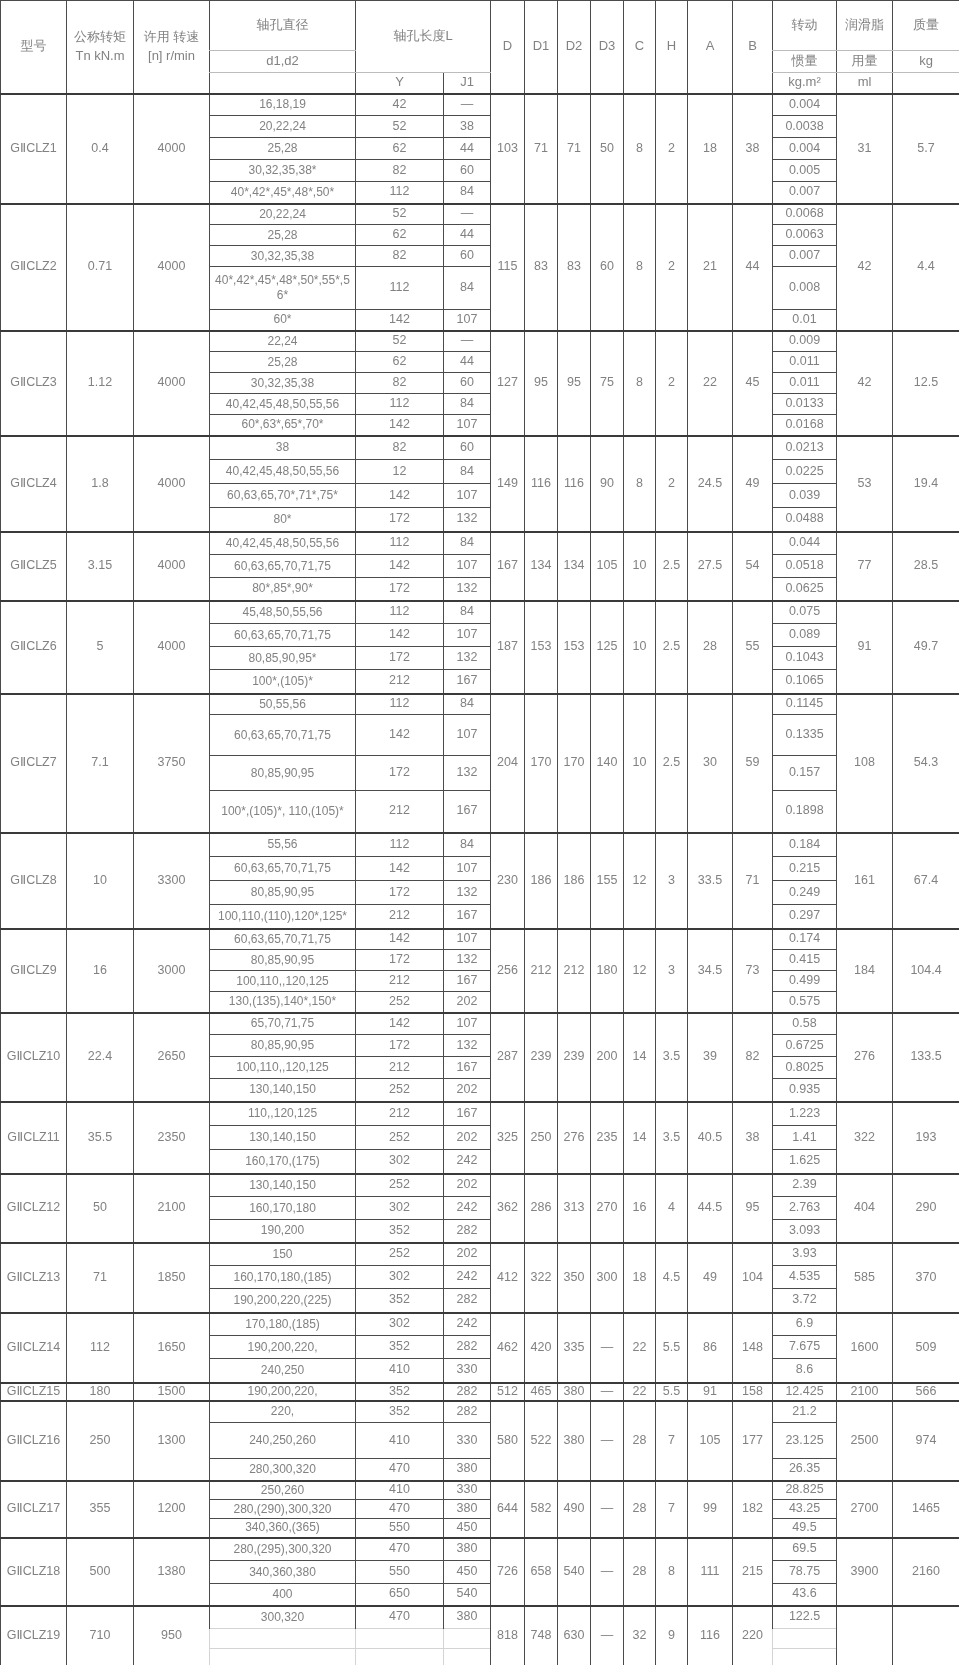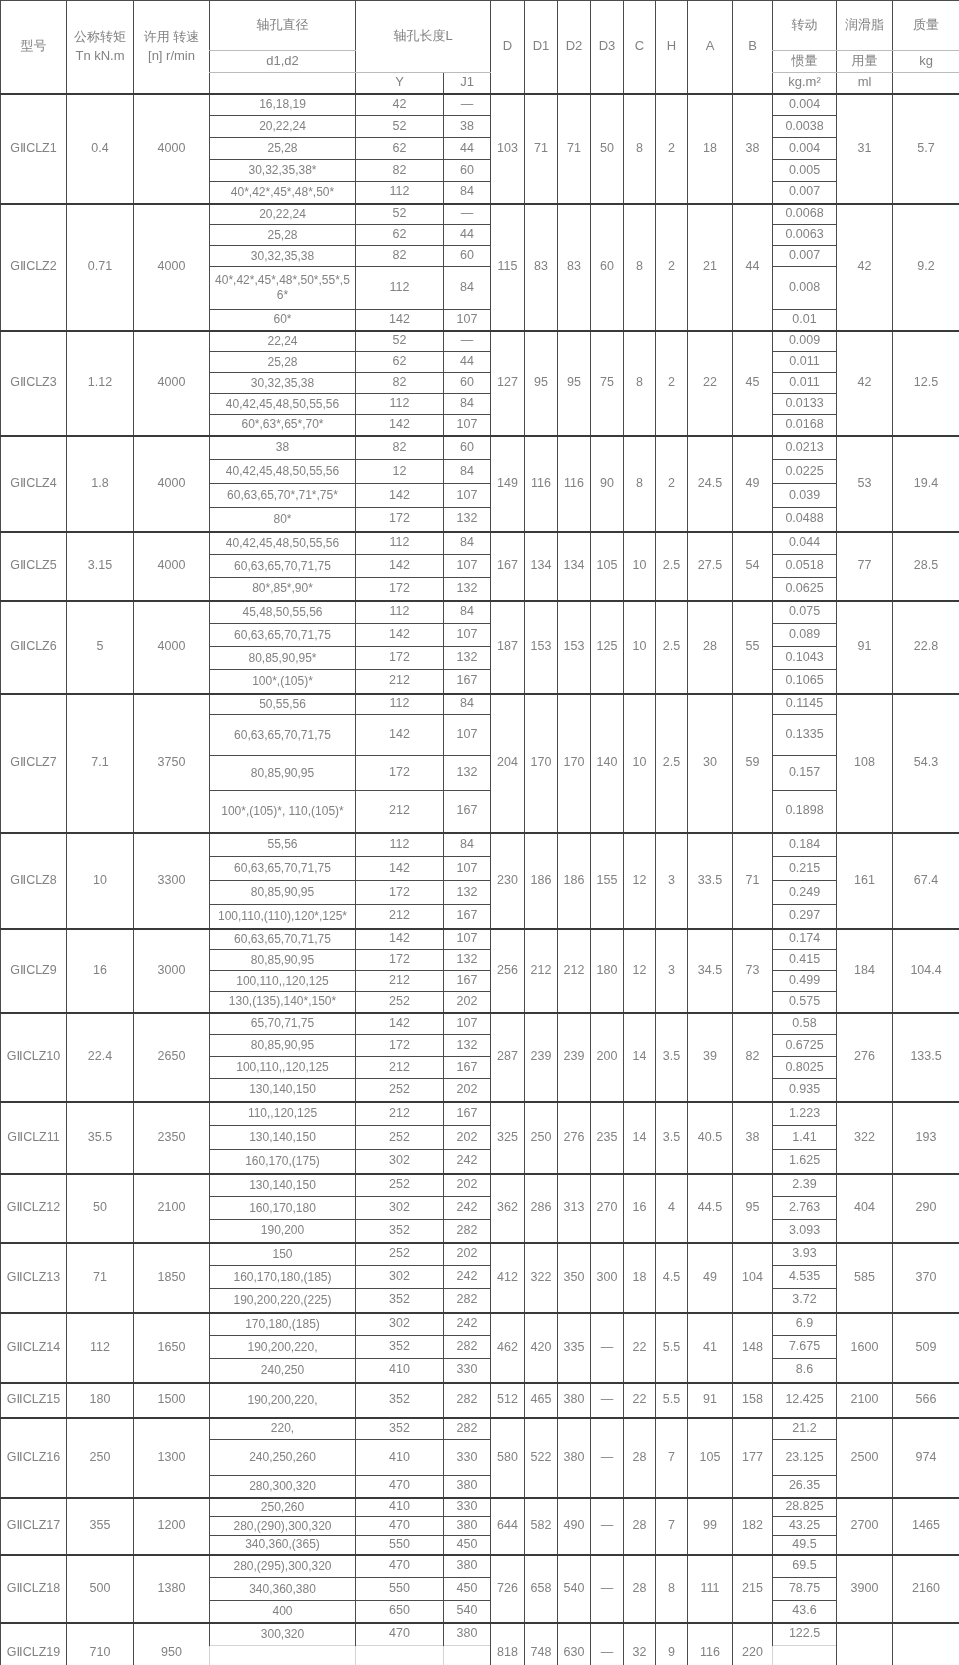--- a/index.html
+++ b/index.html
@@ -158,21 +158,21 @@
         <td rowspan="5">115</td>
         <td rowspan="5">83</td>
         <td rowspan="5">83</td>
         <td rowspan="5">60</td>
         <td rowspan="5">8</td>
         <td rowspan="5">2</td>
         <td rowspan="5">21</td>
         <td rowspan="5">44</td>
         <td>0.0068</td>
         <td rowspan="5">42</td>
-        <td rowspan="5">9.2</td>
+        <td rowspan="5">4.4</td>
       </tr>
       <tr style="height: 21px;">
         <td class="dcol">25,28</td>
         <td>62</td>
         <td>44</td>
         <td>0.0063</td>
       </tr>
       <tr style="height: 21px;">
         <td class="dcol">30,32,35,38</td>
         <td>82</td>
@@ -312,21 +312,21 @@
         <td rowspan="4">187</td>
         <td rowspan="4">153</td>
         <td rowspan="4">153</td>
         <td rowspan="4">125</td>
         <td rowspan="4">10</td>
         <td rowspan="4">2.5</td>
         <td rowspan="4">28</td>
         <td rowspan="4">55</td>
         <td>0.075</td>
         <td rowspan="4">91</td>
-        <td rowspan="4">22.8</td>
+        <td rowspan="4">49.7</td>
       </tr>
       <tr style="height: 23px;">
         <td class="dcol">60,63,65,70,71,75</td>
         <td>142</td>
         <td>107</td>
         <td>0.089</td>
       </tr>
       <tr style="height: 23px;">
         <td class="dcol">80,85,90,95*</td>
         <td>172</td>
@@ -586,39 +586,39 @@
         <td rowspan="3">1650</td>
         <td class="dcol">170,180,(185)</td>
         <td>302</td>
         <td>242</td>
         <td rowspan="3">462</td>
         <td rowspan="3">420</td>
         <td rowspan="3">335</td>
         <td rowspan="3">—</td>
         <td rowspan="3">22</td>
         <td rowspan="3">5.5</td>
-        <td rowspan="3">41</td>
+        <td rowspan="3">86</td>
         <td rowspan="3">148</td>
         <td>6.9</td>
         <td rowspan="3">1600</td>
         <td rowspan="3">509</td>
       </tr>
       <tr style="height: 23px;">
         <td class="dcol">190,200,220,</td>
         <td>352</td>
         <td>282</td>
         <td>7.675</td>
       </tr>
       <tr style="height: 24px;">
         <td class="dcol">240,250</td>
         <td>410</td>
         <td>330</td>
         <td>8.6</td>
       </tr>
-      <tr class="grp-first" style="height: 35px;">
+      <tr class="grp-first" style="height: 18px;">
         <td rowspan="1">GⅡCLZ15</td>
         <td rowspan="1">180</td>
         <td rowspan="1">1500</td>
         <td class="dcol">190,200,220,</td>
         <td>352</td>
         <td>282</td>
         <td rowspan="1">512</td>
         <td rowspan="1">465</td>
         <td rowspan="1">380</td>
         <td rowspan="1">—</td>

